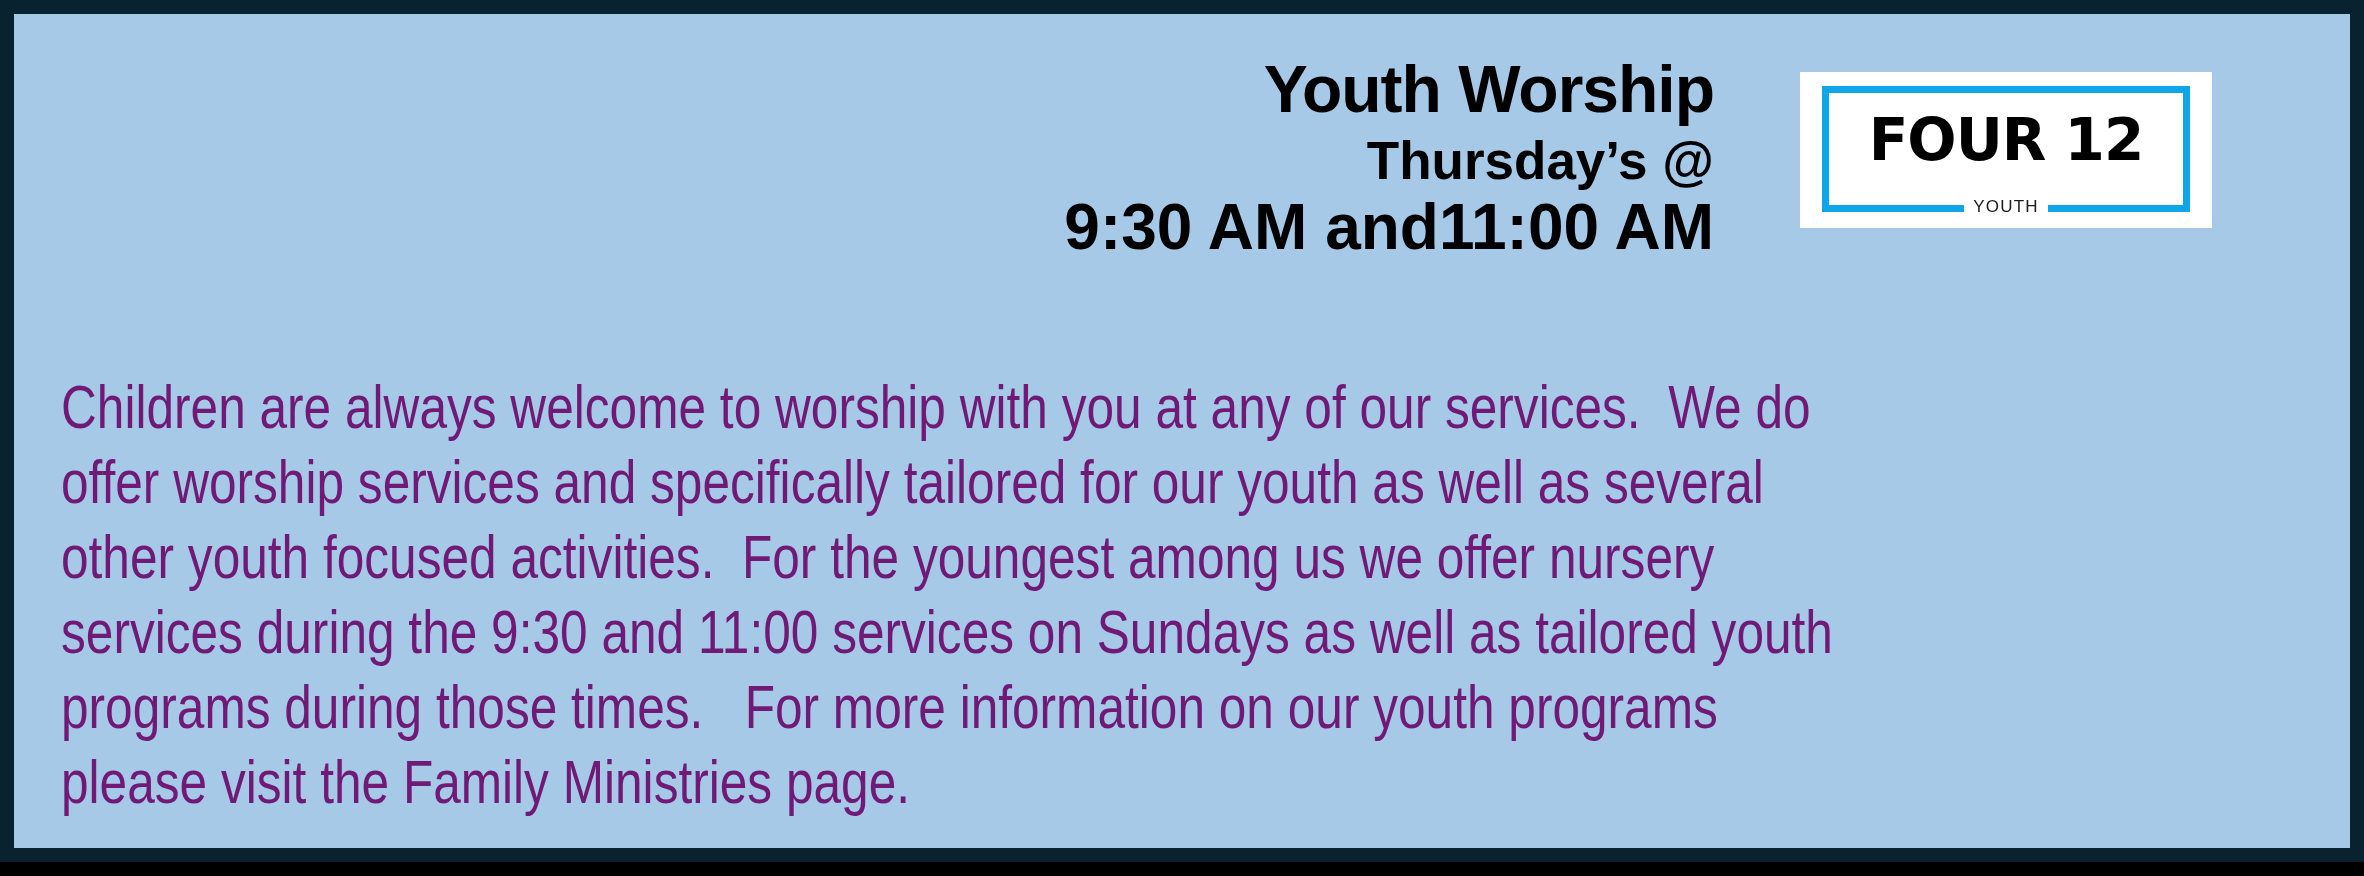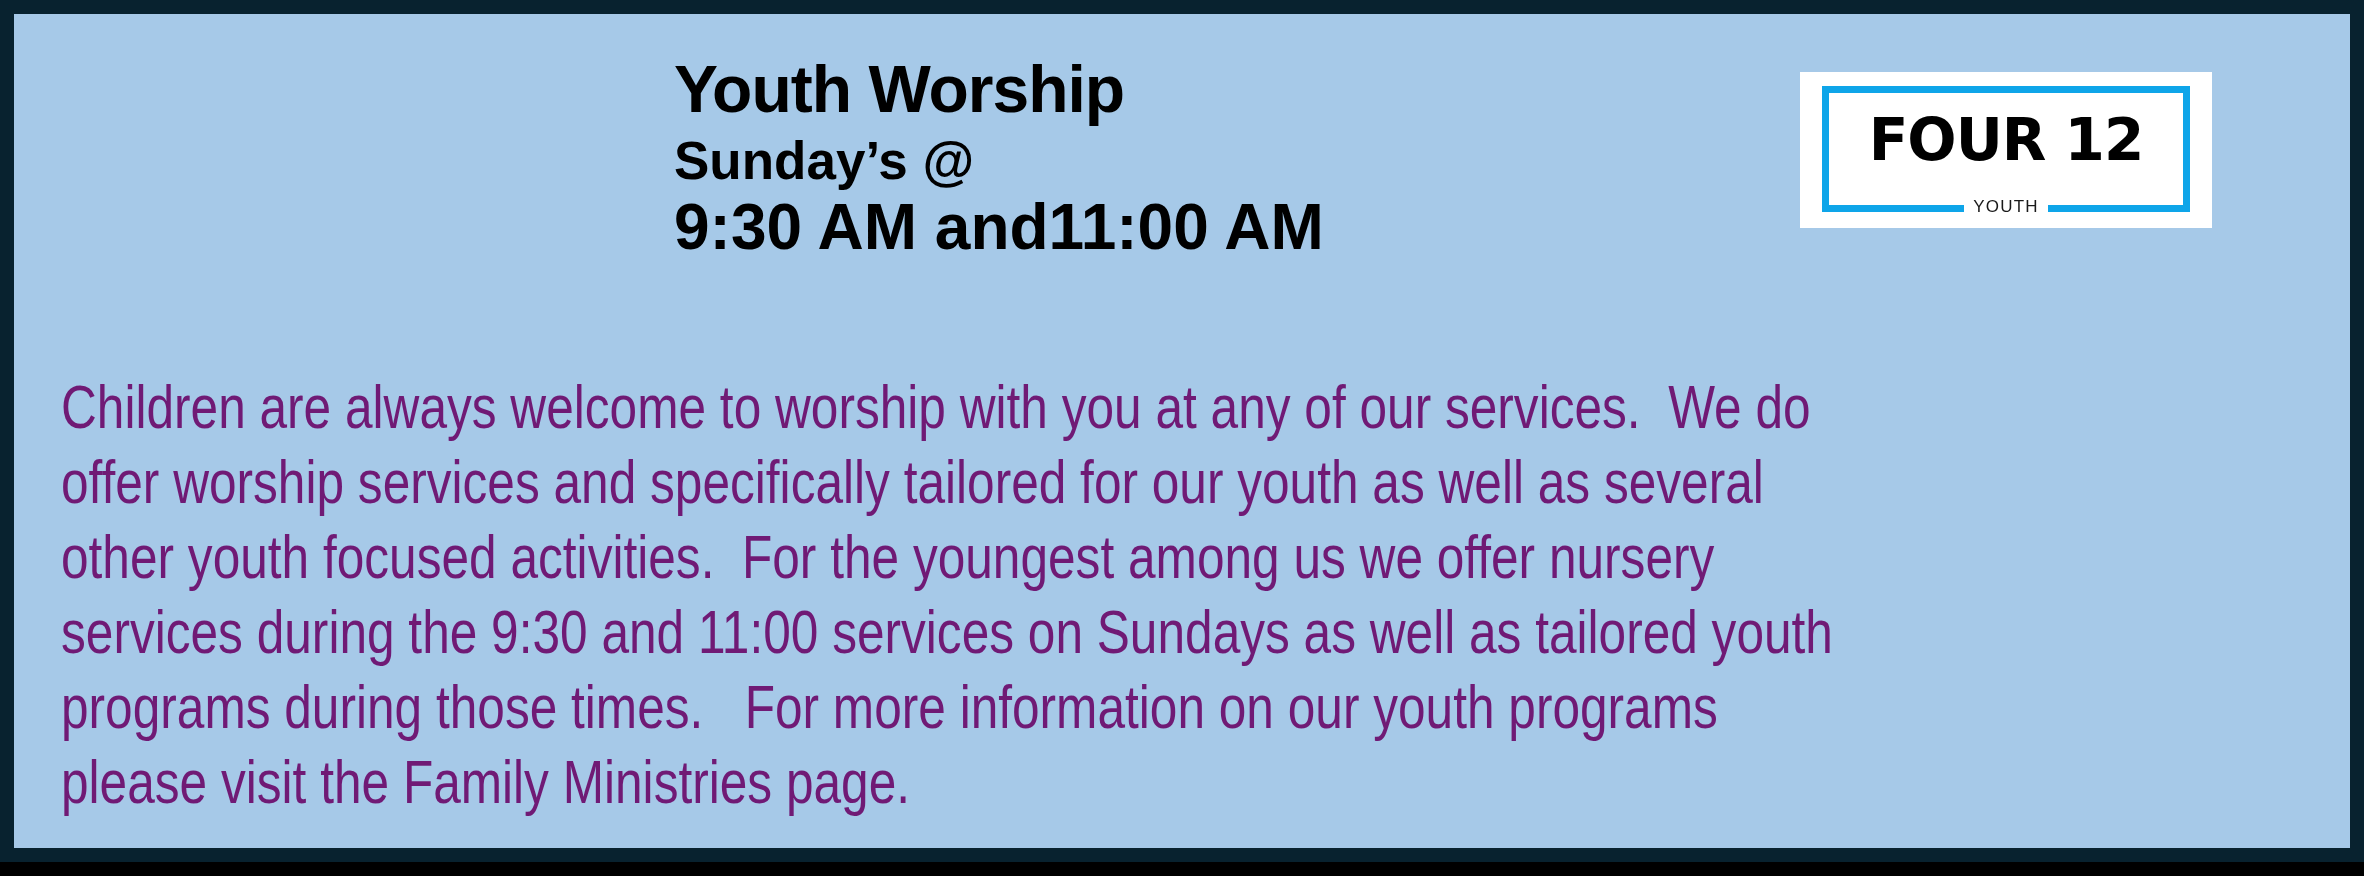--- a/index.html
+++ b/index.html
@@ -86,21 +86,21 @@
     color: #e8bc5e;
     letter-spacing: 0px;
   }
 
   
   #heading-block {
     position: absolute;
     left: 660px;
     top: 36px;
     width: 1040px;
-    text-align: left;
+    text-align: right;
     color: #000000;
     font-family: "Liberation Sans", sans-serif;
     font-weight: bold;
   }
   #heading-line-1 {
     font-size: 66px;
     line-height: 78px;
     letter-spacing: -1px;
   }
   #heading-line-2 {
@@ -197,21 +197,21 @@
 <body>
 
 <div id="banner">
   <div id="banner-inner">
 
     <div id="top-row">
 
 
       <div id="heading-block">
         <div id="heading-line-1">Youth Worship</div>
-        <div id="heading-line-2">Sunday’s @</div>
+        <div id="heading-line-2">Thursday’s @</div>
         <div id="heading-line-3">9:30 AM and11:00 AM</div>
       </div>
 
       <div id="four12-logo">
         <div id="four12-frame">
           <div id="four12-word">FOUR 12</div>
           <div id="four12-youth-wrap">
             <span id="four12-youth-label">YOUTH</span>
           </div>
         </div>

